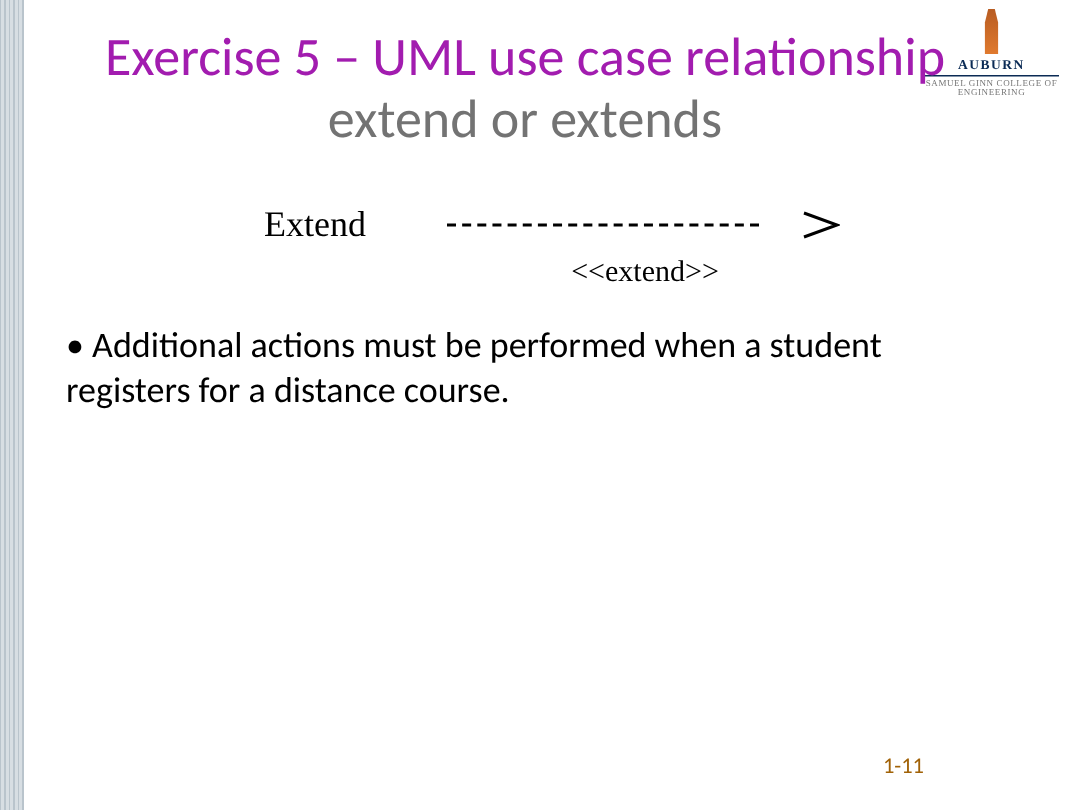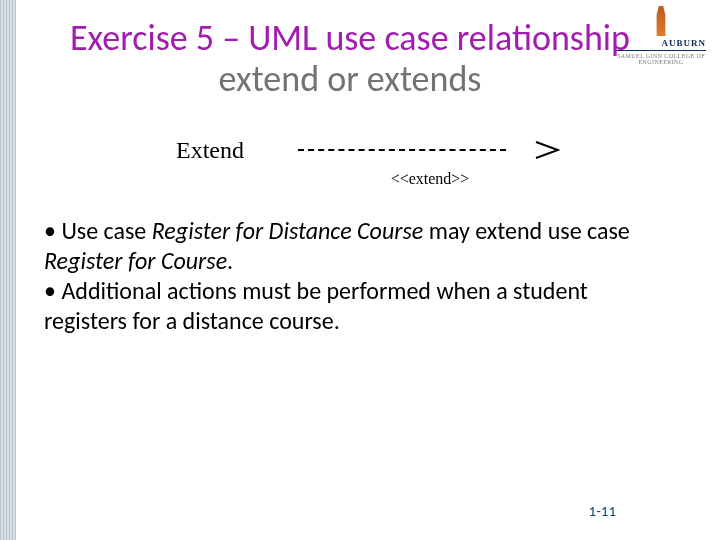--- a/index.html
+++ b/index.html
@@ -40,21 +40,20 @@
     margin:0 auto 2px auto;
     background:linear-gradient(#b85c22,#e07a2e);
     clip-path:polygon(40% 0,60% 0,70% 30%,70% 100%,30% 100%,30% 30%);
   }
   .logo .au-name {
     font-family:Georgia,"Times New Roman",serif;
     font-size:9px;
     letter-spacing:1px;
     color:#0b2b55;
     font-weight:bold;
-    text-align:right;
   }
   .logo .au-rule {
     height:1px;
     background:#0b2b55;
     margin:2px 0;
   }
   .logo .au-sub {
     font-family:Georgia,"Times New Roman",serif;
     font-size:6px;
     letter-spacing:0.4px;
@@ -92,39 +91,39 @@
   .dashed {
     flex:1;
     border-top:2px dashed #000;
     height:0;
   }
   .arrowhead {
     width:26px;
     height:20px;
   }
   .ext-label {
-    font-size:16px;
+    font-size:20px;
     text-align:center;
   }
   .body-text {
     position:absolute;
     top:216px;
     left:44px;
     width:620px;
     font-size:24px;
     line-height:1.25;
   }
   .body-text p { margin:0; }
   .italic { font-style:italic; }
   .page-number {
     position:absolute;
     bottom:20px;
     right:104px;
     font-size:15px;
-    color:#0c4a6e;
+    color:#a16207;
   }
 </style>
 </head>
 <body>
 
 <div class="side-band"></div>
 
 <div class="logo">
   <div class="tower"></div>
   <div class="au-name">AUBURN</div>
@@ -142,19 +141,16 @@
     <div class="notation-label">Extend</div>
     <div class="dashed"></div>
     <svg class="arrowhead" viewBox="0 0 26 20">
       <polyline points="2,2 24,10 2,18" fill="none" stroke="#000" stroke-width="2"></polyline>
     </svg>
   </div>
   <div class="ext-label" style="margin-left:150px;">&lt;&lt;extend&gt;&gt;</div>
 </div>
 
 <div class="body-text">
-  <p>
-    <span>• Use case </span><span class="italic">Register for Distance Course</span><span> may extend use case </span><span class="italic">Register for Course</span><span>.</span>
-  </p>
   <p>• Additional actions must be performed when a student registers for a distance course.</p>
 </div>
 
 <div class="page-number">1-11</div>
 
 </body></html>

